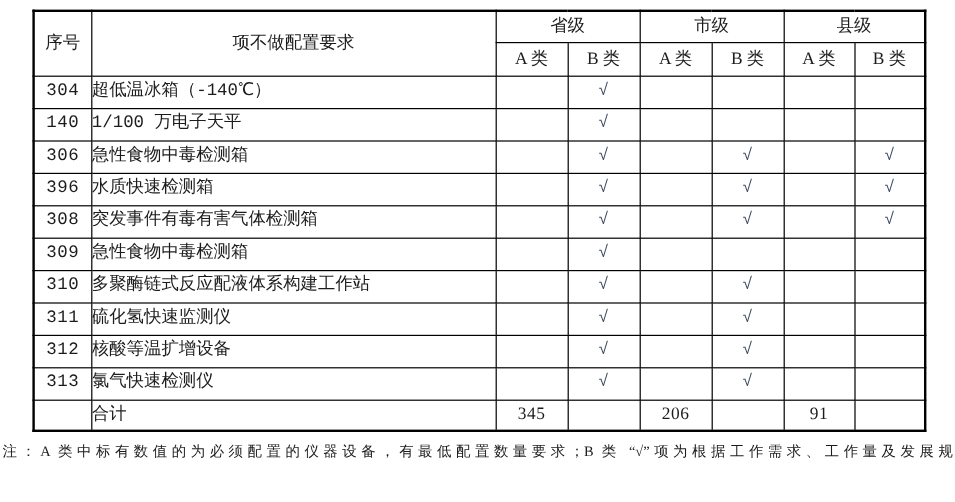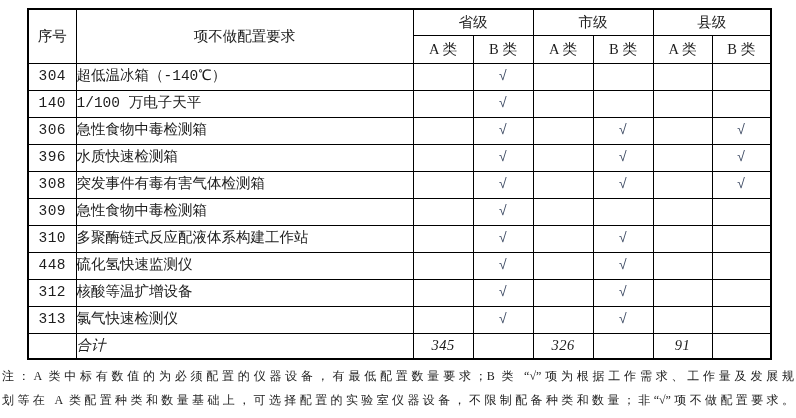--- a/index.html
+++ b/index.html
@@ -32,21 +32,21 @@
     padding: 0;
     vertical-align: middle;
     font-weight: normal;
     line-height: 1.15;
     overflow: hidden;
     white-space: nowrap;
   }
   tr.h1 { height: 26px; }
   tr.h2 { height: 28px; }
   tr.data-row { height: 27px; font-family: Liberation Mono, monospace; }
-  tr.total-row { height: 26px; font-style: italic; }
+  tr.total-row { height: 26px; }
   .c { text-align: center; }
   td.name { text-align: left; padding-left: 9px; }
   td.check { color: #3d4a63; font-size: 14px; }
   td.num { letter-spacing: 0.5px; }
   .note {
     position: absolute;
     left: 2px;
     top: 364px;
     width: 792px;
     font-size: 12px;
@@ -156,21 +156,21 @@
           <td class="c num">310</td>
           <td class="name">多聚酶链式反应配液体系构建工作站</td>
           <td class="c check"></td>
           <td class="c check">√</td>
           <td class="c check"></td>
           <td class="c check">√</td>
           <td class="c check"></td>
           <td class="c check"></td>
         </tr>
         <tr class="data-row">
-          <td class="c num">448</td>
+          <td class="c num">311</td>
           <td class="name">硫化氢快速监测仪</td>
           <td class="c check"></td>
           <td class="c check">√</td>
           <td class="c check"></td>
           <td class="c check">√</td>
           <td class="c check"></td>
           <td class="c check"></td>
         </tr>
         <tr class="data-row">
           <td class="c num">312</td>
@@ -190,26 +190,25 @@
           <td class="c check"></td>
           <td class="c check">√</td>
           <td class="c check"></td>
           <td class="c check"></td>
         </tr>
         <tr class="total-row">
           <td class="c"></td>
           <td class="name">合计</td>
           <td class="c num">345</td>
           <td class="c num"></td>
-          <td class="c num">326</td>
+          <td class="c num">206</td>
           <td class="c num"></td>
           <td class="c num">91</td>
           <td class="c num"></td>
         </tr>
       </tbody>
   </table>
 
   <div class="note">
     <div class="note-line">注：A 类中标有数值的为必须配置的仪器设备，有最低配置数量要求；B 类 “√”项为根据工作需求、工作量及发展规</div>
-    <div class="note-line">划等在 A 类配置种类和数量基础上，可选择配置的实验室仪器设备，不限制配备种类和数量；非“√”项不做配置要求。</div>
   </div>
 
 </div>
 
 </body></html>

